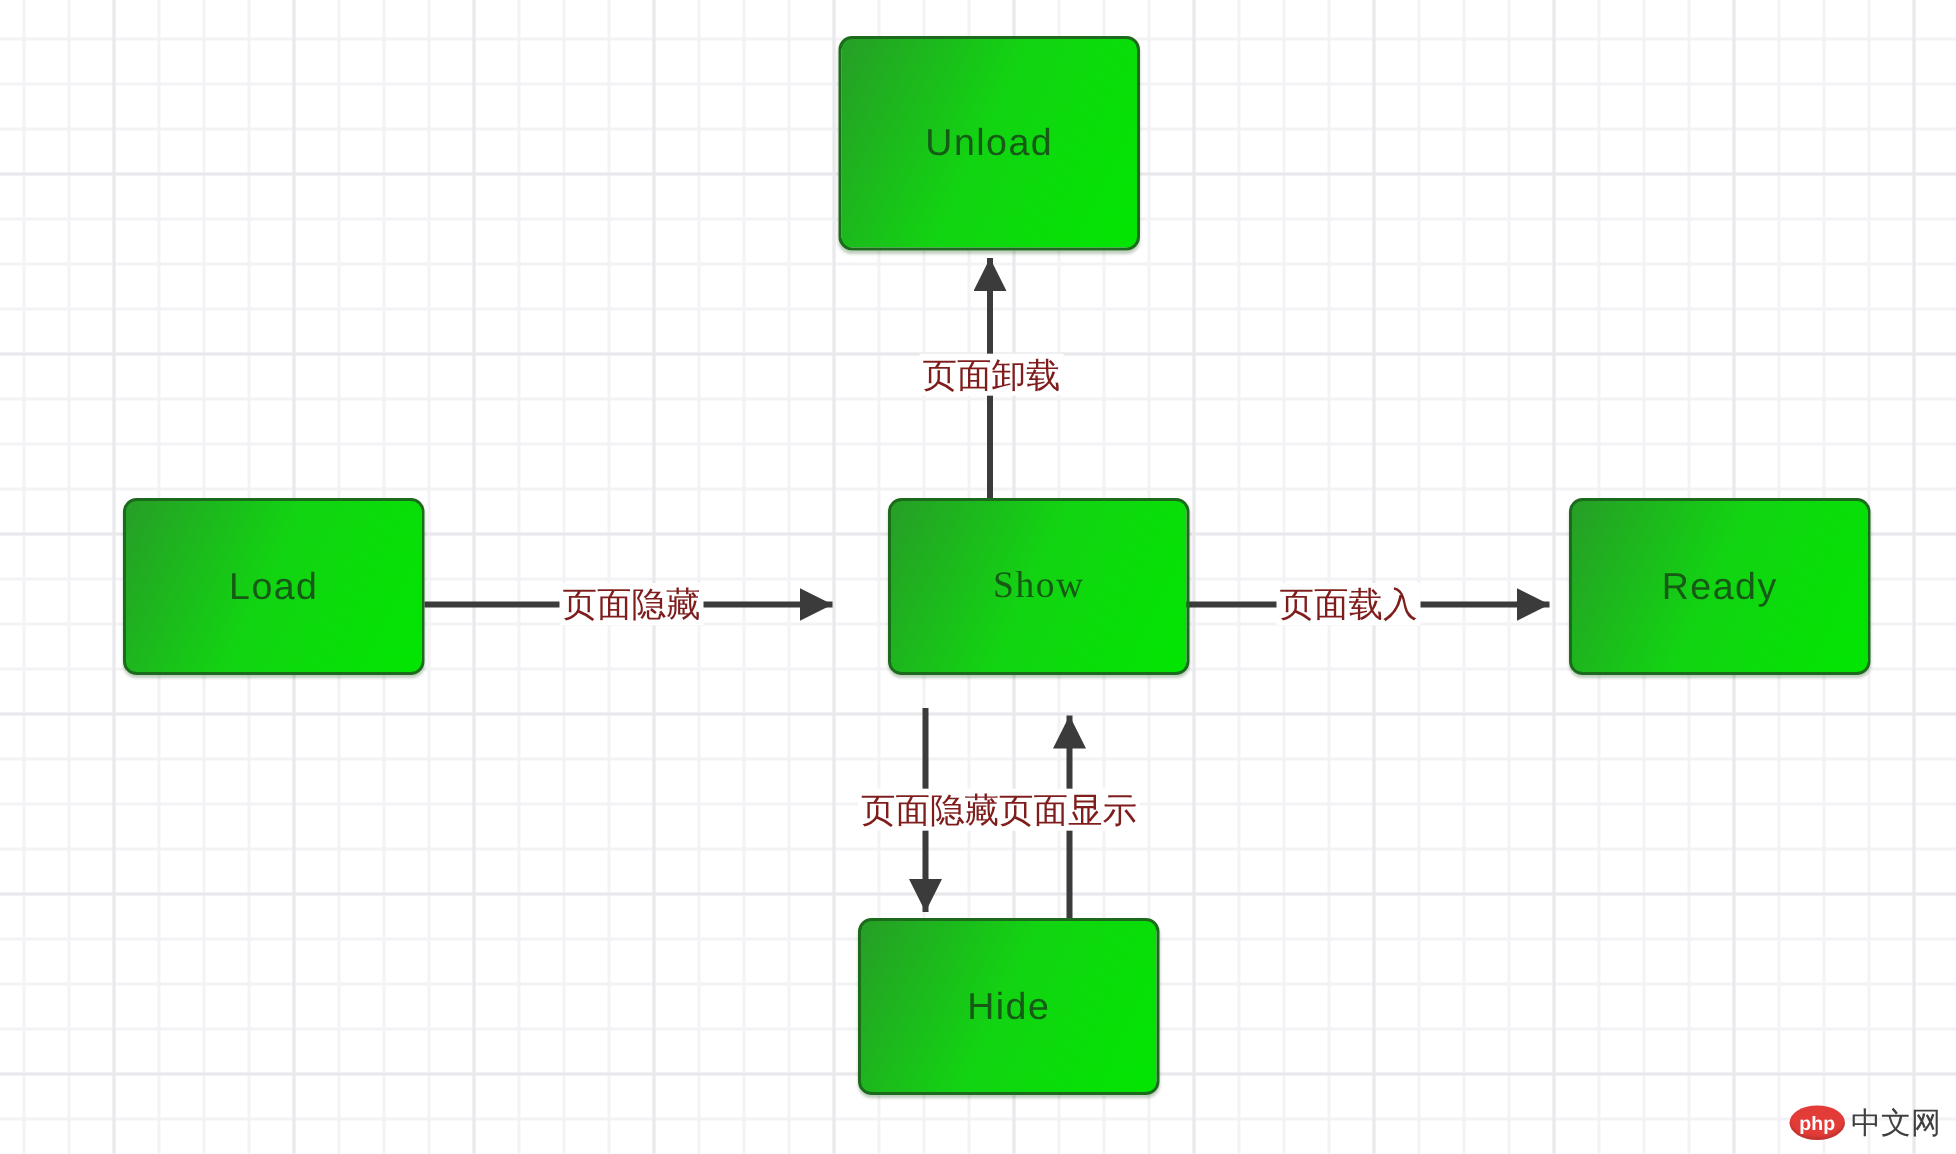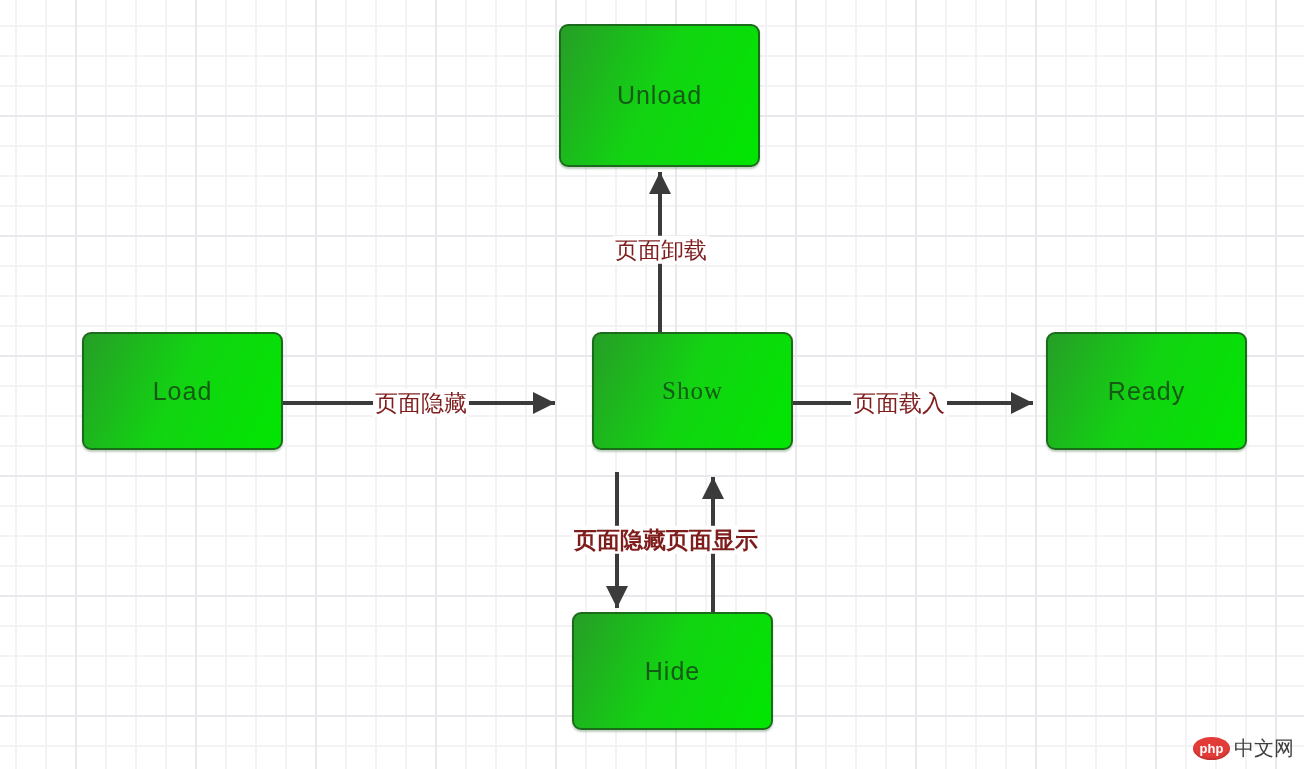--- a/index.html
+++ b/index.html
@@ -62,21 +62,21 @@
     background: #ffffff;
     color: #7f1d1d;
     font-size: 23px;
     white-space: nowrap;
     padding: 1px 2px;
     line-height: 1.15;
   }
   #label-unload    { left: 661px; top: 250px; }
   #label-load-show { left: 421px; top: 403px; }
   #label-show-ready{ left: 899px; top: 403px; }
-  #label-hide-show { left: 666px; top: 540px; font-weight: bold; }
+  #label-hide-show { left: 666px; top: 540px; }
 
   .watermark {
     position: absolute;
     right: 10px;
     bottom: 7px;
     display: flex;
     align-items: center;
     gap: 4px;
   }
   .wm-badge {

